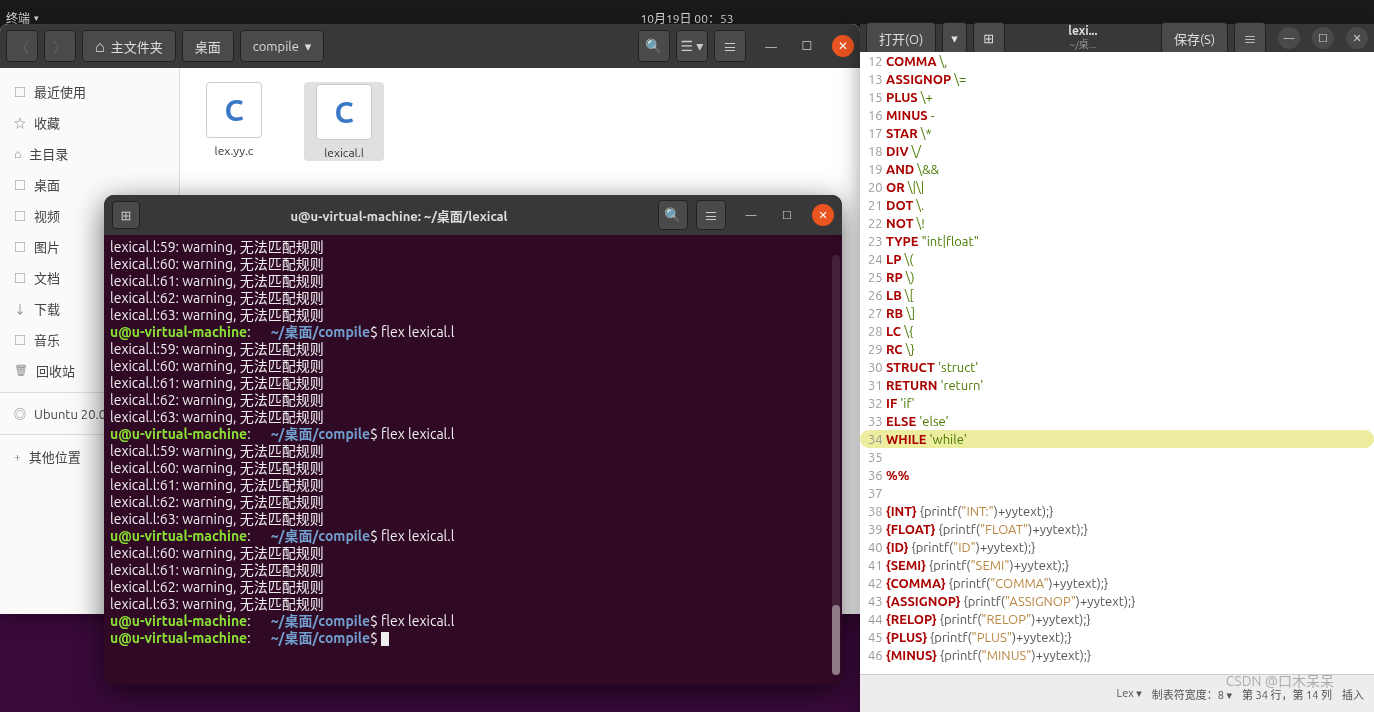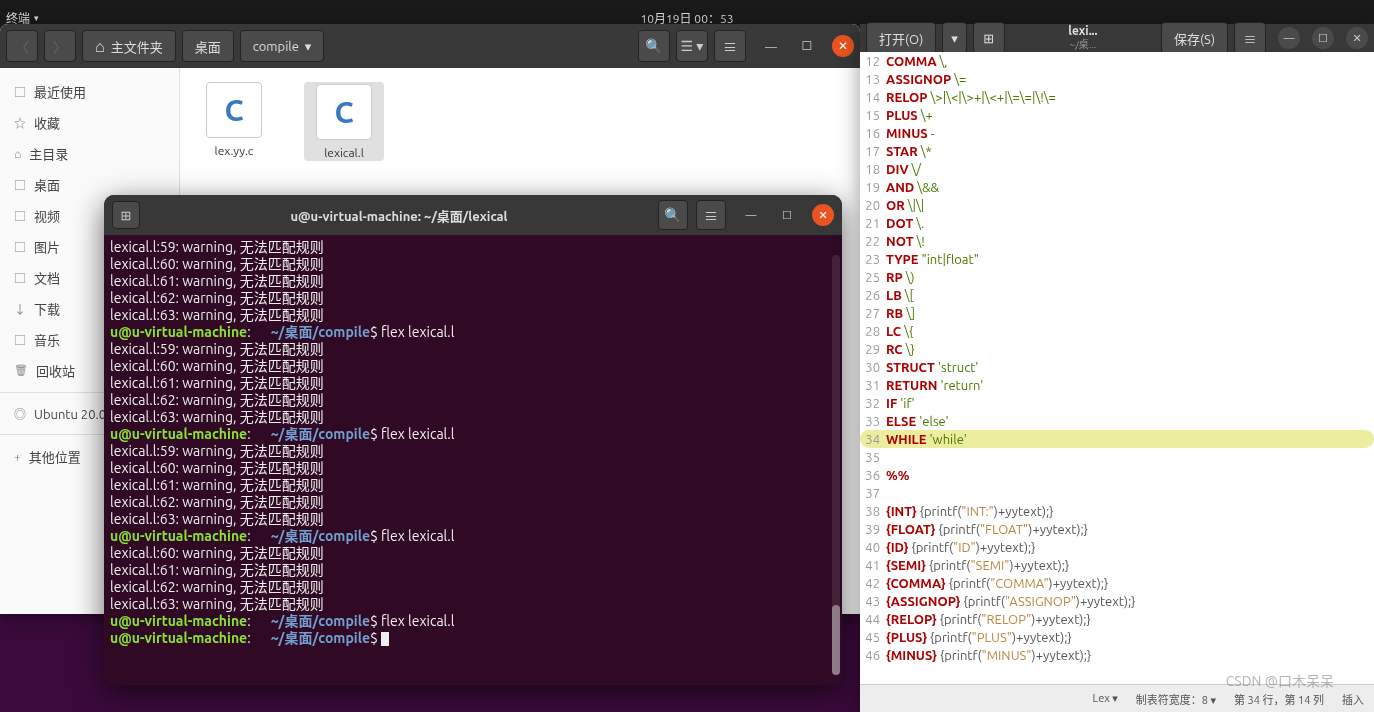--- a/index.html
+++ b/index.html
@@ -63,27 +63,27 @@
 .ged-btn.arrow { padding:0 8px; }
 .ged-btn.icon { padding:0; width:32px; justify-content:center; }
 .ged-title-box { flex:1; text-align:center; color:#ddd; font-size:12px; line-height:14px; }
 .ged-title-box .main { font-weight:bold; }
 .ged-title-box .sub { font-size:10px; color:#999; }
 .ged-close { background:#4a4a4a; color:#ccc; border-radius:50%; width:22px; height:22px; display:flex; align-items:center; justify-content:center; font-size:11px; margin-left:6px; }
 
 .ged-body { flex:1; overflow:hidden; font-family:"Ubuntu Mono",monospace; font-size:13px; line-height:18px; background:#fff; }
 .code-line { display:flex; }
 .code-line.hl { background:#ededa0;border-radius:9px; }
-.lineno { width:26px; text-align:right; padding-right:6px; color:#999; user-select:none; flex-shrink:0; }
+.lineno { width:26px; text-align:left; padding-right:6px; color:#999; user-select:none; flex-shrink:0;padding-left:8px; }
 .code { white-space:pre; color:#333; }
 .tok-kw { color:#a00; font-weight:bold; }
 .tok-re { color:#4a7a00; }
 .tok-str { color:#b84; }
 .tok-gr { color:#555; }
-.ged-status { height:28px; background:#ededed; border-top:1px solid #ccc; font-size:11px; color:#555; display:flex; align-items:center; padding:0 10px; gap:18px; }
+.ged-status { height:38px; background:#ededed; border-top:1px solid #ccc; font-size:11px; color:#555; display:flex; align-items:center; padding:0 10px; gap:10px; }
 .ged-status .sp { flex:1; }
 
 .watermark { position:absolute; right:40px; bottom:22px; color:rgba(120,120,120,.55); font-size:14px; }
 </style>
 </head>
 <body>
 
 <div class="top-panel">
   <div class="left">
     <span>终端</span>
@@ -196,24 +196,20 @@
   <div class="ged-body" id="ged-body">
       <div class="code-line">
         <span class="lineno">12</span>
         <span class="code"><span class="tok-kw">COMMA</span> <span class="tok-re">\,</span></span>
       </div>
       <div class="code-line">
         <span class="lineno">13</span>
         <span class="code"><span class="tok-kw">ASSIGNOP</span> <span class="tok-re">\=</span></span>
       </div>
       <div class="code-line">
-        <span class="lineno">14</span>
-        <span class="code"><span class="tok-kw">RELOP</span> <span class="tok-re">\&gt;|\&lt;|\&gt;+|\&lt;+|\=\=|\!\=</span></span>
-      </div>
-      <div class="code-line">
         <span class="lineno">15</span>
         <span class="code"><span class="tok-kw">PLUS</span> <span class="tok-re">\+</span></span>
       </div>
       <div class="code-line">
         <span class="lineno">16</span>
         <span class="code"><span class="tok-kw">MINUS</span> <span class="tok-re">-</span></span>
       </div>
       <div class="code-line">
         <span class="lineno">17</span>
         <span class="code"><span class="tok-kw">STAR</span> <span class="tok-re">\*</span></span>
@@ -234,20 +230,24 @@
         <span class="lineno">21</span>
         <span class="code"><span class="tok-kw">DOT</span> <span class="tok-re">\.</span></span>
       </div>
       <div class="code-line">
         <span class="lineno">22</span>
         <span class="code"><span class="tok-kw">NOT</span> <span class="tok-re">\!</span></span>
       </div>
       <div class="code-line">
         <span class="lineno">23</span>
         <span class="code"><span class="tok-kw">TYPE</span> <span class="tok-re">"int|float"</span></span>
+      </div>
+      <div class="code-line">
+        <span class="lineno">24</span>
+        <span class="code"><span class="tok-kw">LP</span> <span class="tok-re">\(</span></span>
       </div>
       <div class="code-line">
         <span class="lineno">25</span>
         <span class="code"><span class="tok-kw">RP</span> <span class="tok-re">\)</span></span>
       </div>
       <div class="code-line">
         <span class="lineno">26</span>
         <span class="code"><span class="tok-kw">LB</span> <span class="tok-re">\[</span></span>
       </div>
       <div class="code-line">

